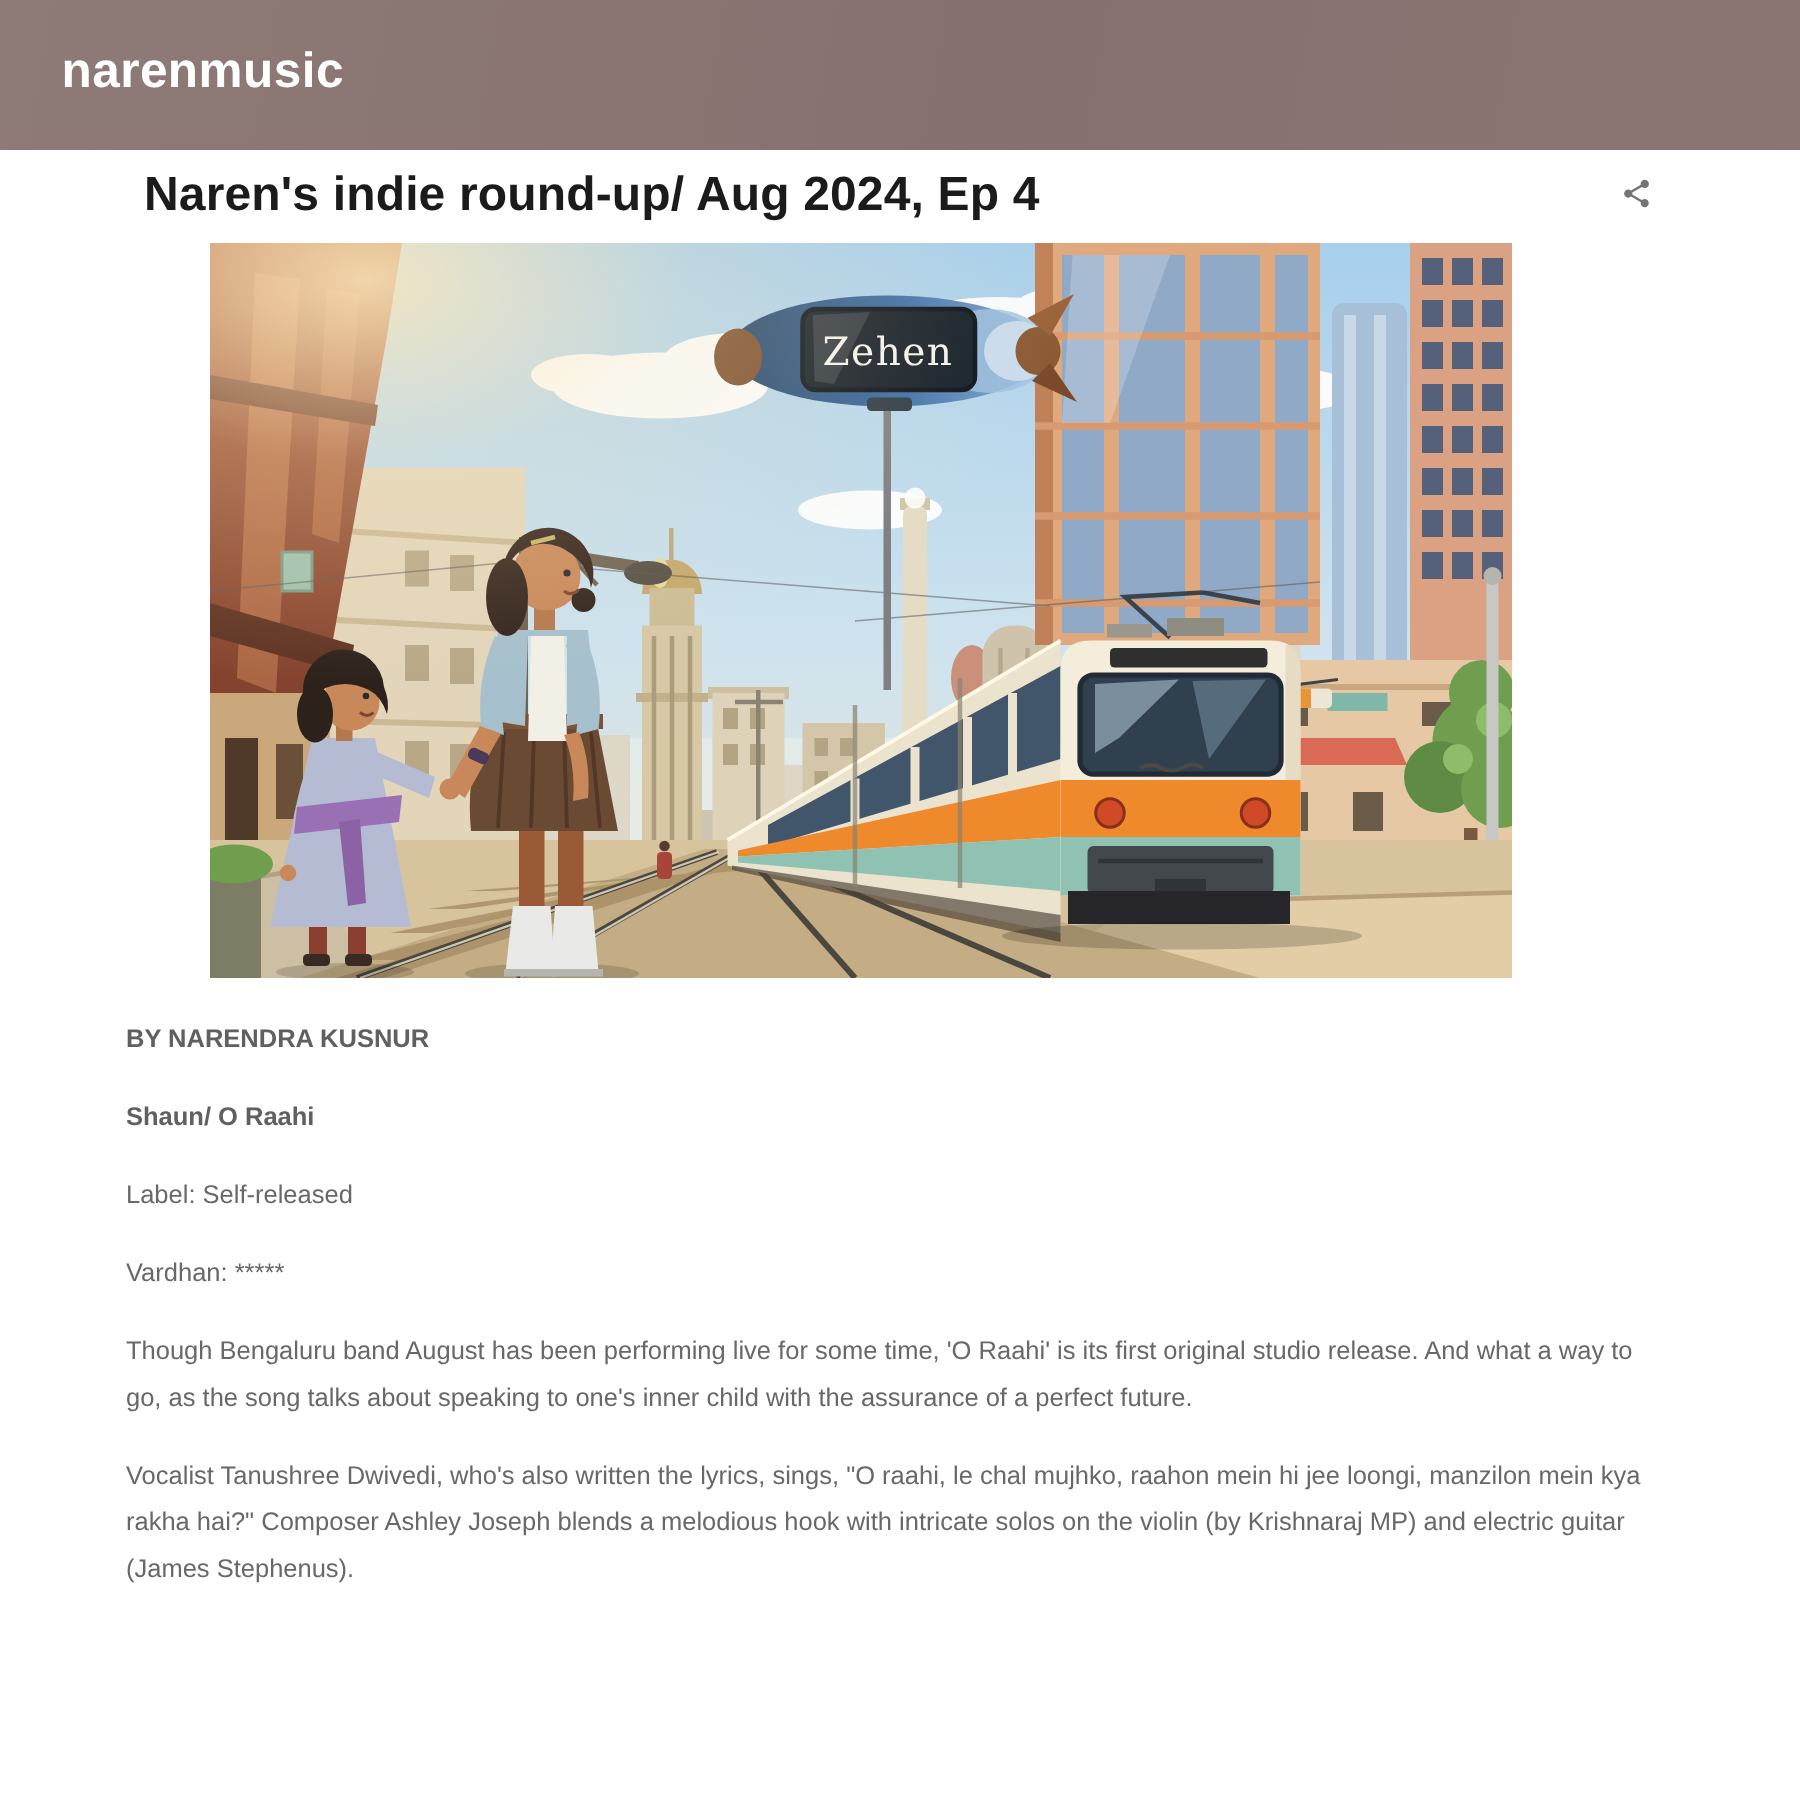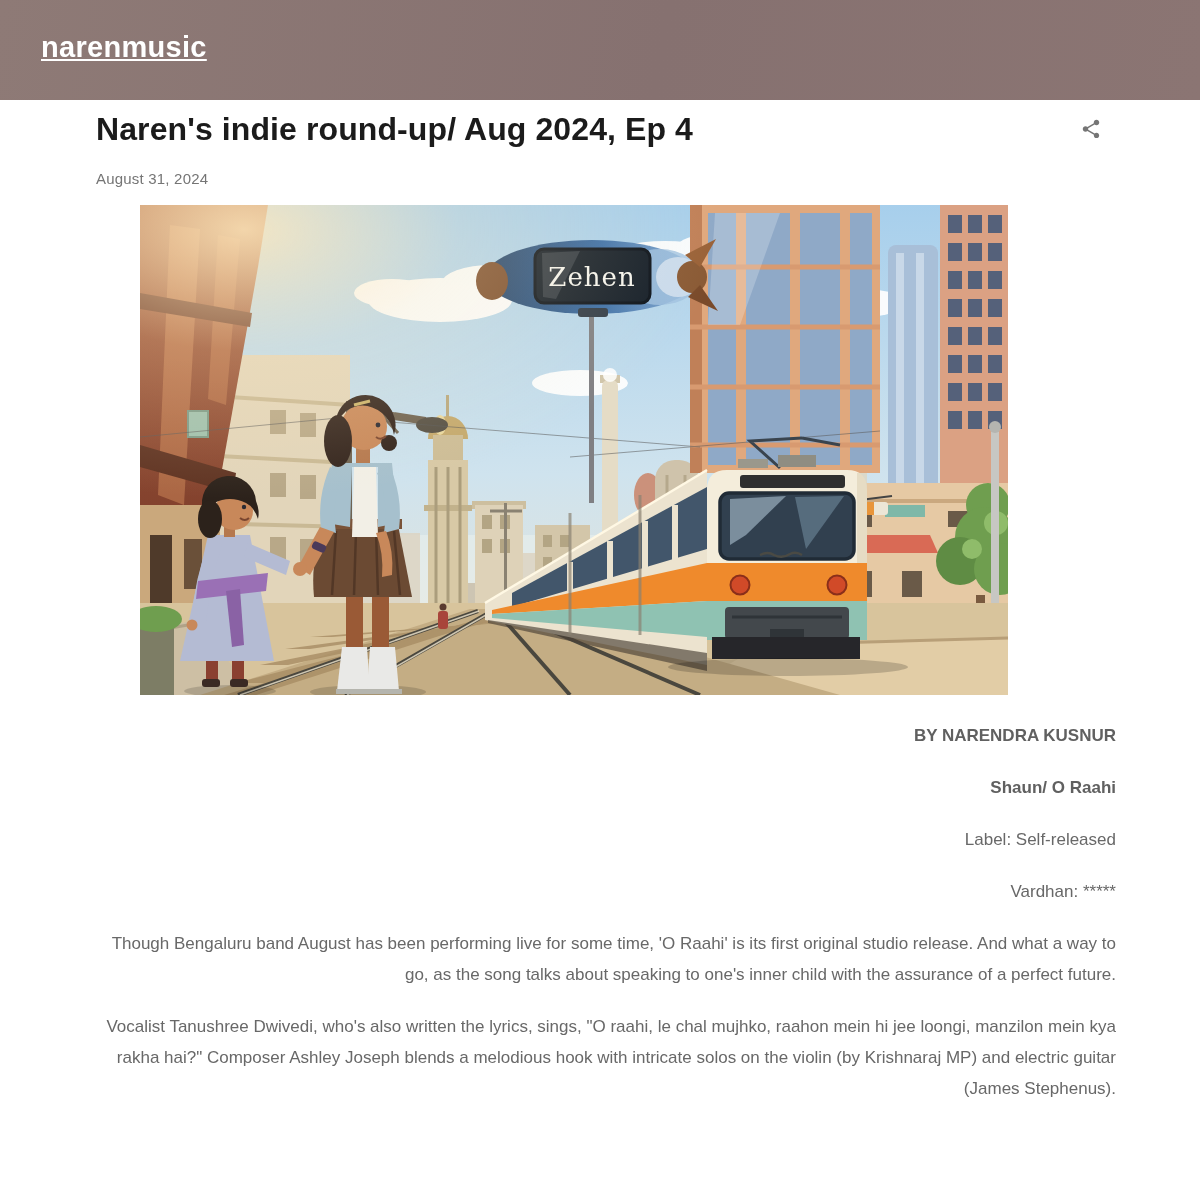--- a/index.html
+++ b/index.html
@@ -7,22 +7,22 @@
     width:1200px;height:1200px;overflow:hidden;background:#ffffff;
     font-family:"Liberation Sans",sans-serif;position:relative;
   }
   
   .site-header{
     width:1200px;height:100px;
     background:linear-gradient(100deg,#8e7a76 0%,#867170 55%,#8b7573 100%);
     display:flex;align-items:center;
   }
   .blog-title{
-    margin:0 0 6px 41px;font-size:29px;font-weight:700;color:#ffffff;
-    letter-spacing:.3px;cursor:pointer;text-decoration:underline;
+    margin:0 0 6px 41px;font-size:33px;font-weight:700;color:#ffffff;
+    letter-spacing:.3px;cursor:pointer;
   }
   
   .post{width:1032px;margin:0 0 0 84px;position:relative;}
   .post-header{position:relative;padding:14px 0 0 12px;}
   .post-title{
     margin:0;font-size:32px;line-height:30px;font-weight:700;color:#1b1b1b;
     letter-spacing:.1px;
   }
   .share-btn{
     position:absolute;top:18px;right:14px;width:22px;height:22px;
@@ -34,21 +34,21 @@
   }
   
   .hero-figure{
     margin:18px 0 0 56px;width:868px;height:490px;display:block;cursor:pointer;
   }
   .hero-figure svg{display:block;width:868px;height:490px;}
   
   .post-body{
     margin-top:25px;width:1032px;font-size:17px;line-height:31px;color:#686868;
   }
-  .post-body p{margin:0 0 21px 0;text-align:right;}
+  .post-body p{margin:0 0 21px 0;}
   .post-body p.b{font-weight:700;color:#606060;}
   .blimp-text{
     font-family:"DejaVu Serif",serif;font-size:26px;fill:#f4f4ef;letter-spacing:1px;
   }
 </style>
 </head>
 <body>
 
 <header class="site-header">
   <h1 class="blog-title">narenmusic</h1>
@@ -58,21 +58,20 @@
 
   <div class="post-header">
     <h2 class="post-title">Naren's indie round-up/ Aug 2024, Ep 4</h2>
     <button class="share-btn" title="">
       <svg viewBox="0 0 24 24">
         <path fill="#757575" d="M18 16.08c-.76 0-1.44.3-1.96.77L8.91 12.7c.05-.23.09-.46.09-.7s-.04-.47-.09-.7l7.05-4.11c.54.5 1.25.81 2.04.81 1.66 0 3-1.34 3-3s-1.34-3-3-3-3 1.34-3 3c0 .24.04.47.09.7L8.04 9.81C7.5 9.31 6.79 9 6 9c-1.66 0-3 1.34-3 3s1.34 3 3 3c.79 0 1.5-.31 2.04-.81l7.12 4.16c-.05.21-.08.43-.08.65 0 1.61 1.31 2.92 2.92 2.92 1.61 0 2.92-1.31 2.92-2.92s-1.31-2.92-2.92-2.92z"></path>
       </svg>
     </button>
   </div>
 
-  <div class="post-date">August 31, 2024</div>
 
   <figure class="hero-figure">
     <svg viewBox="0 0 868 490">
       <defs>
         <linearGradient id="sky" x1="0" y1="0" x2="0" y2="1">
           <stop offset="0" stop-color="#a7cfec"></stop>
           <stop offset=".55" stop-color="#cfe3ee"></stop>
           <stop offset="1" stop-color="#e9e4d4"></stop>
         </linearGradient>
         <linearGradient id="leftbldg" x1="0" y1="0" x2="0" y2="1">

